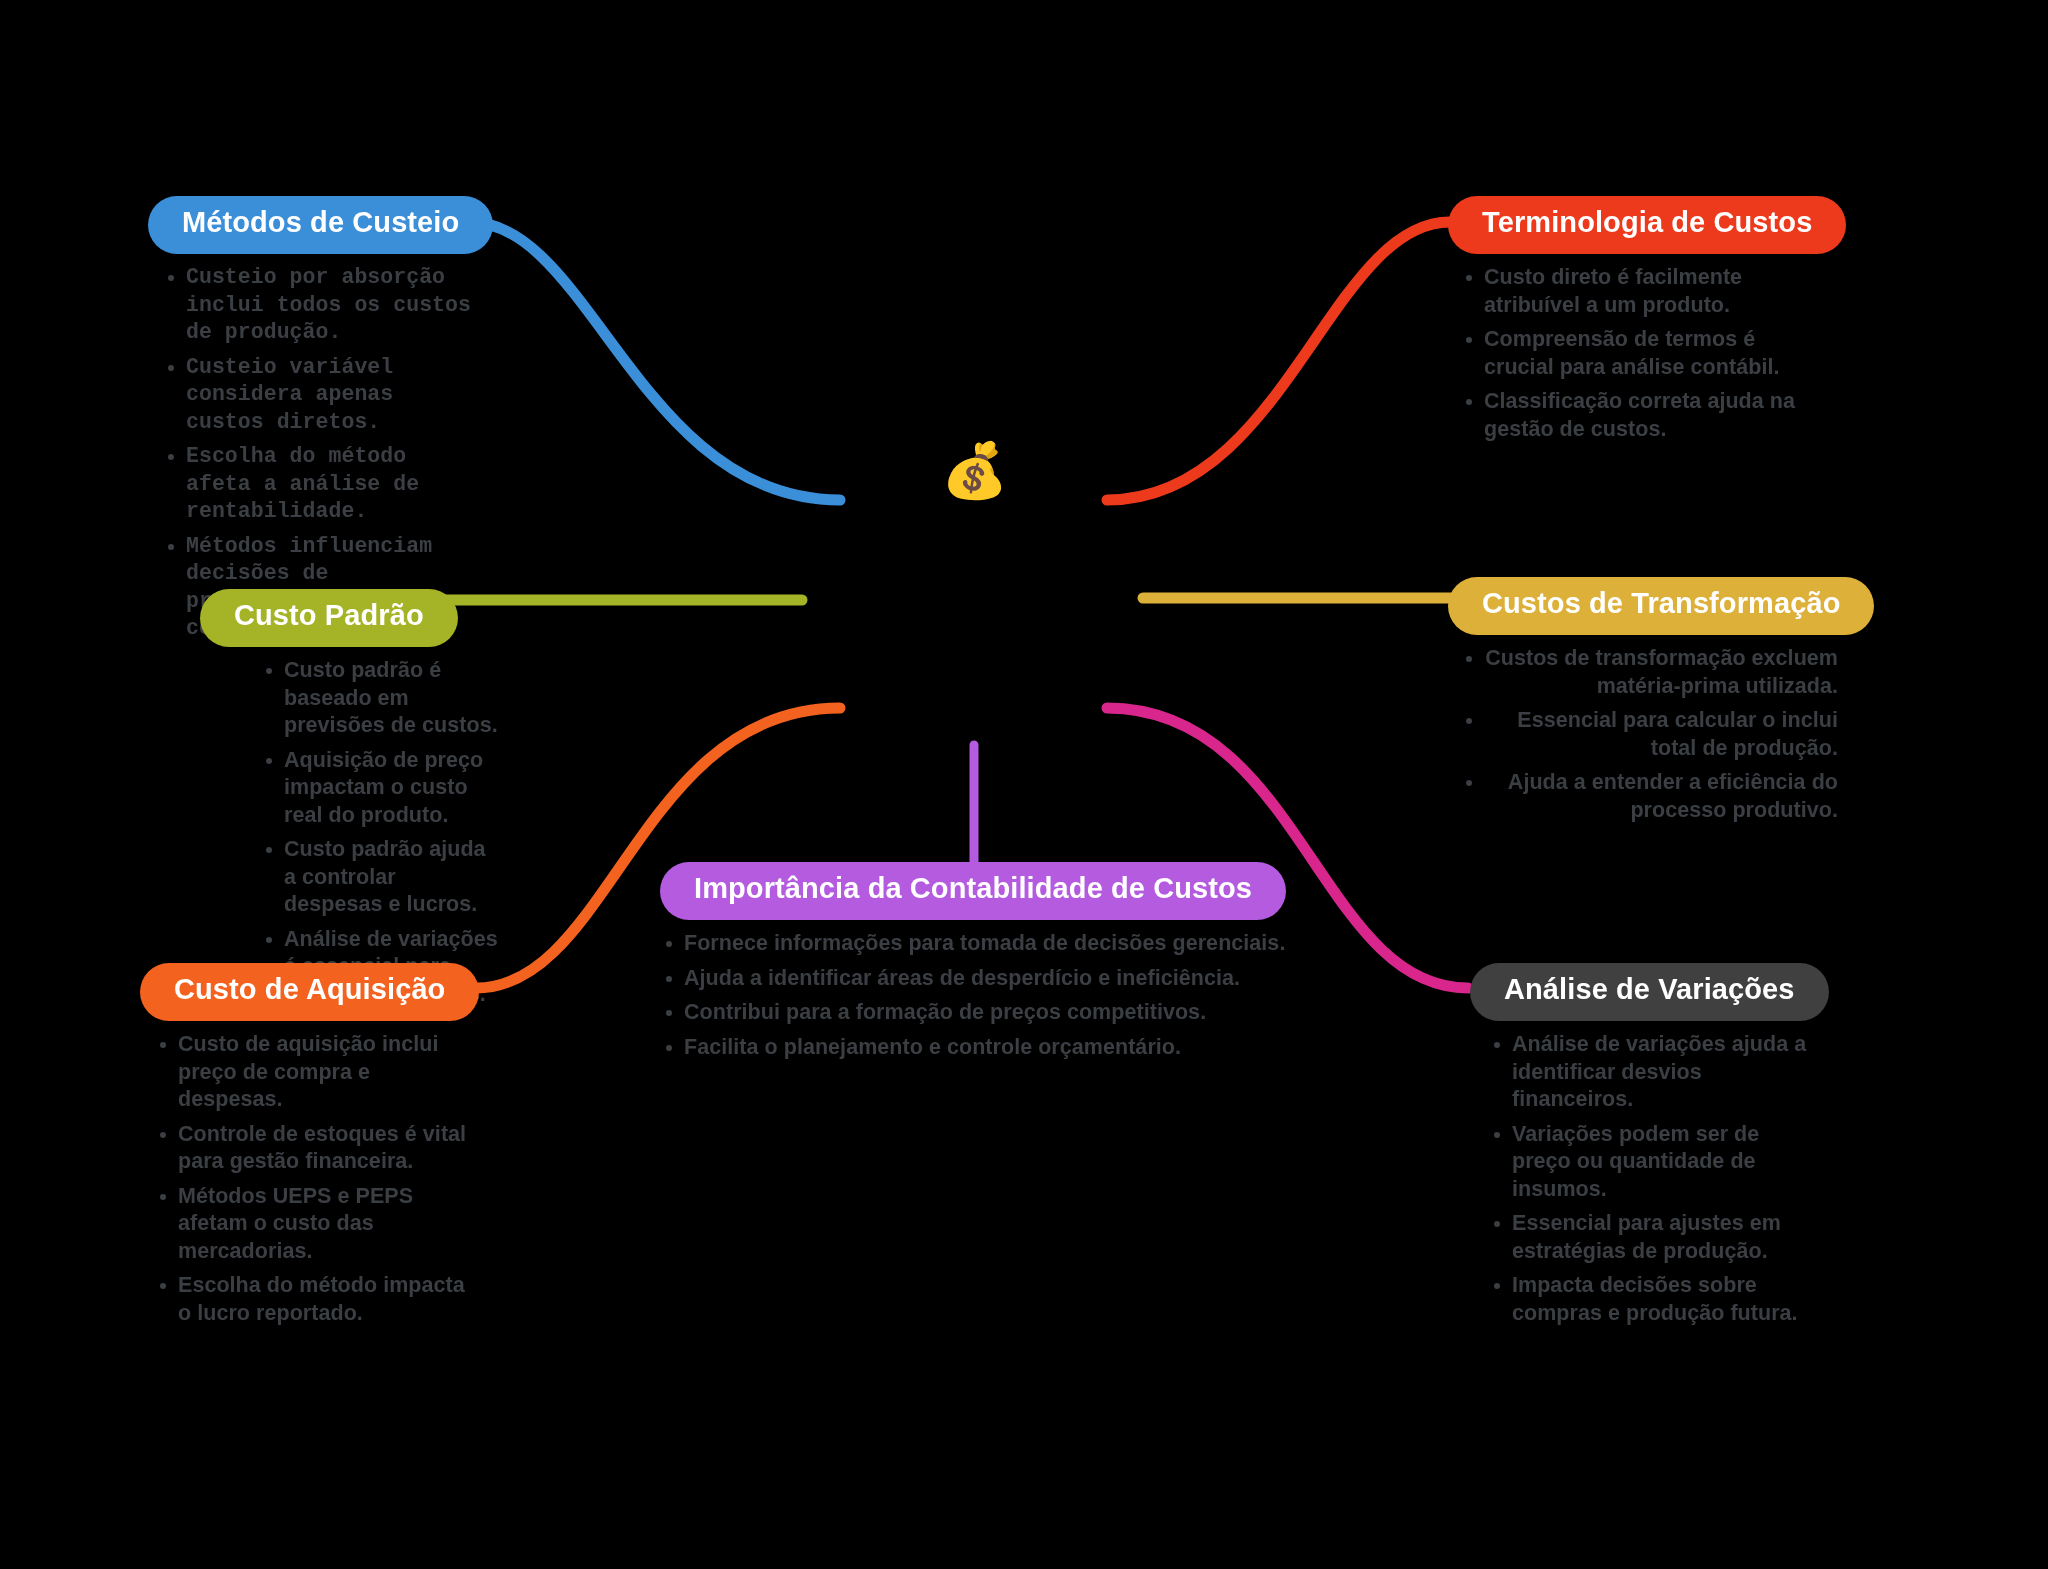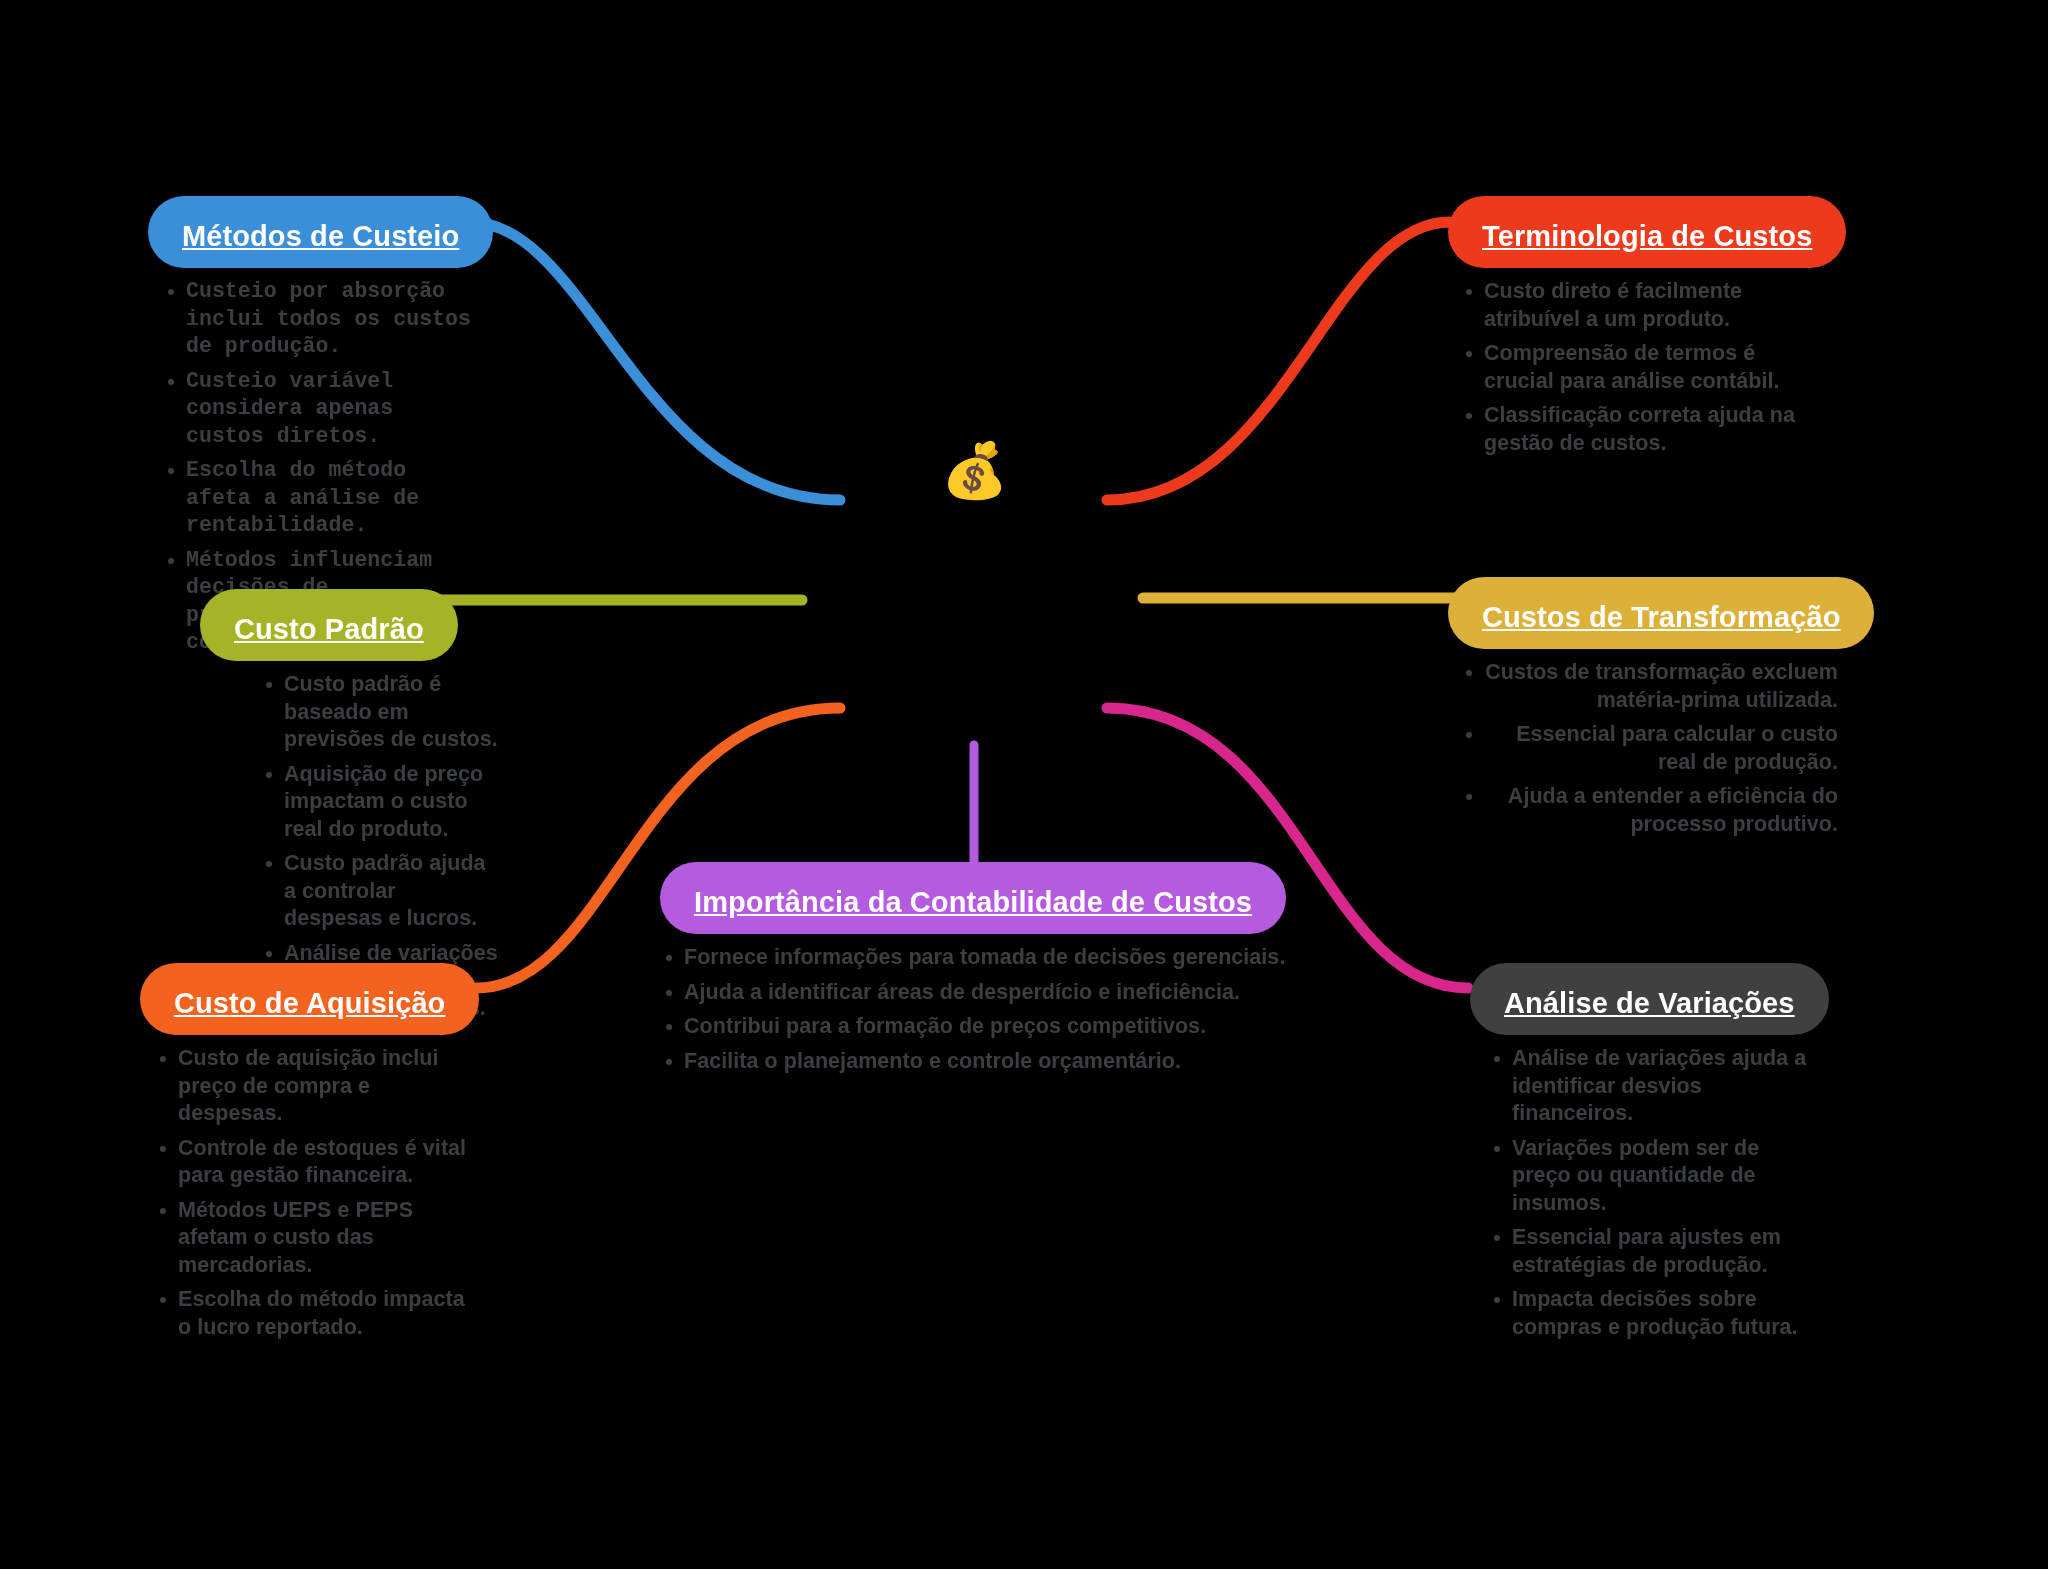--- a/index.html
+++ b/index.html
@@ -39,24 +39,23 @@
     z-index: 3;
   }
 
   .badge {
     display: inline-block;
     border-radius: 999px;
     color: #ffffff;
     font-weight: 700;
     font-size: 29px;
     line-height: 1;
-    padding: 26px 34px 17px 34px;
+    padding: 12px 34px 17px 34px;
     white-space: nowrap;
     letter-spacing: 0.1px;
-    text-decoration: underline;
   }
 
   .bullets {
     list-style: none;
     margin: 10px 0 0 0;
     padding: 0;
   }
 
   .bullets li {
     position: relative;
@@ -171,21 +170,21 @@
       <li>Aquisição de preço impactam o custo real do produto.</li>
       <li>Custo padrão ajuda a controlar despesas e lucros.</li>
       <li>Análise de variações é essencial para ajustes financeiros.</li>
     </ul>
   </div>
 
   <div class="branch" id="branch-custos-de-transformacao">
     <div class="badge" style="background:#DDB03A">Custos de Transformação</div>
     <ul class="bullets">
       <li>Custos de transformação excluem matéria-prima utilizada.</li>
-      <li>Essencial para calcular o custo real de produção.</li>
+      <li>Essencial para calcular o inclui total de produção.</li>
       <li>Ajuda a entender a eficiência do processo produtivo.</li>
     </ul>
   </div>
 
   <div class="branch" id="branch-custo-de-aquisicao">
     <div class="badge" style="background:#F4621F">Custo de Aquisição</div>
     <ul class="bullets">
       <li>Custo de aquisição inclui preço de compra e despesas.</li>
       <li>Controle de estoques é vital para gestão financeira.</li>
       <li>Métodos UEPS e PEPS afetam o custo das mercadorias.</li>

